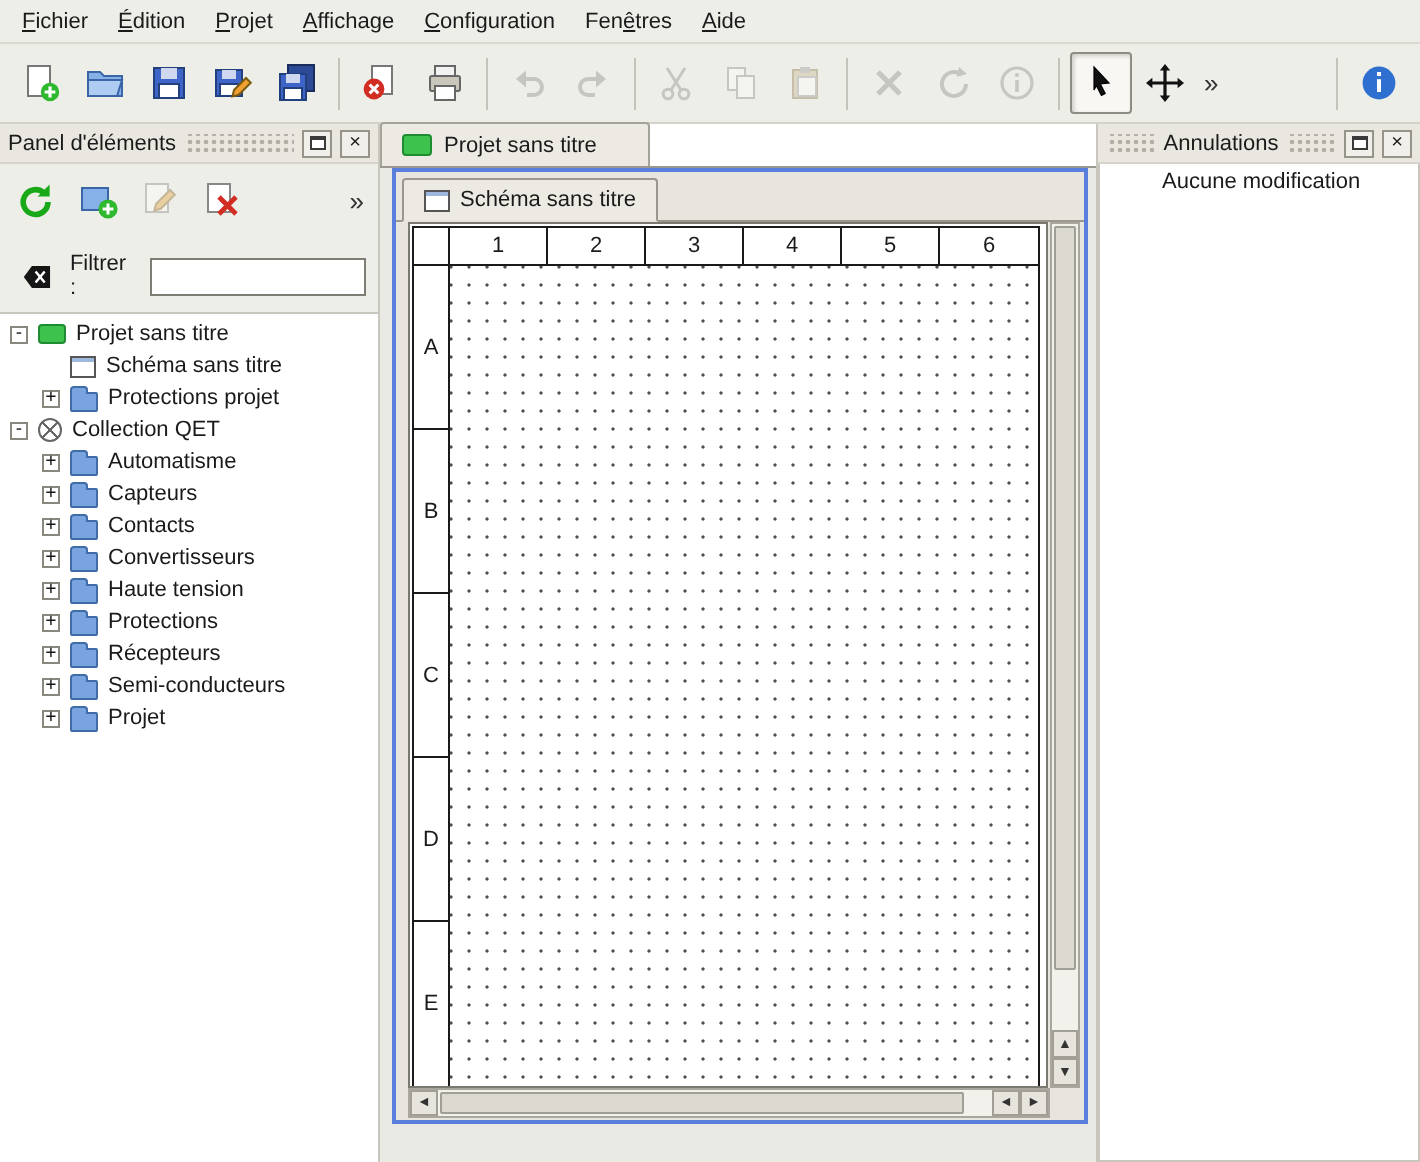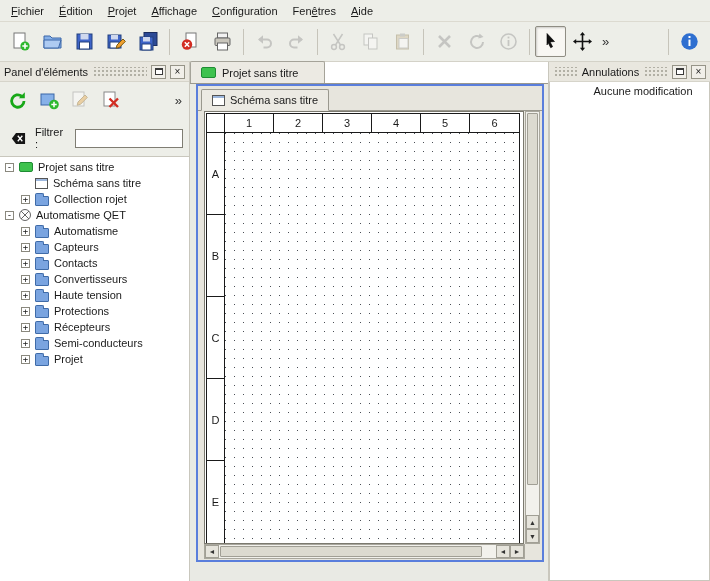--- a/index.html
+++ b/index.html
@@ -124,21 +124,21 @@
           display:flex; align-items:center; justify-content:center; font-size:7px; color:#333;
           line-height:1; }
   .hscroll-row { height:15px; flex:none; margin:0 2px 0 6px; display:flex; }
   .scroll-h { flex:1; border:1px solid #a9a79d; background:#f2f1ec; display:flex; }
   .scroll-h .sbtn { width:14px; height:100%; }
   .sthumb-h { flex:none; width:262px; margin:1px; background:#dcdad0;
               border:1px solid #a19f95; border-radius:1px; }
   .scroll-corner { width:15px; flex:none; }
 
   
-  .right-dock { flex:1; display:flex; flex-direction:column; border-left:1px solid #c9c7bd;text-align:center; }
+  .right-dock { flex:1; display:flex; flex-direction:column; border-left:1px solid #c9c7bd; }
   .undo-list { flex:1; background:#fff; border:1px solid #c9c7bd; border-top:none; }
   .undo-item { padding:3px 4px;margin-left:27px; }
 
   svg { display:block; }
 </style>
 </head>
 <body>
 
 <div class="app">
 
@@ -355,26 +355,26 @@
           <span class="tlabel">Projet sans titre</span>
         </div>
         <div class="trow lvl1">
           <span class="expander"></span>
           <span class="ticon icon-schema"></span>
           <span class="tlabel">Schéma sans titre</span>
         </div>
         <div class="trow lvl1">
           <span class="expander">+</span>
           <span class="ticon icon-folder"></span>
-          <span class="tlabel">Collection rojet</span>
+          <span class="tlabel">Protections projet</span>
         </div>
         <div class="trow lvl0">
           <span class="expander">-</span>
           <span class="ticon icon-qet"></span>
-          <span class="tlabel">Automatisme QET</span>
+          <span class="tlabel">Collection QET</span>
         </div>
         <div class="trow lvl1">
           <span class="expander">+</span>
           <span class="ticon icon-folder"></span>
           <span class="tlabel">Automatisme</span>
         </div>
         <div class="trow lvl1">
           <span class="expander">+</span>
           <span class="ticon icon-folder"></span>
           <span class="tlabel">Capteurs</span>

